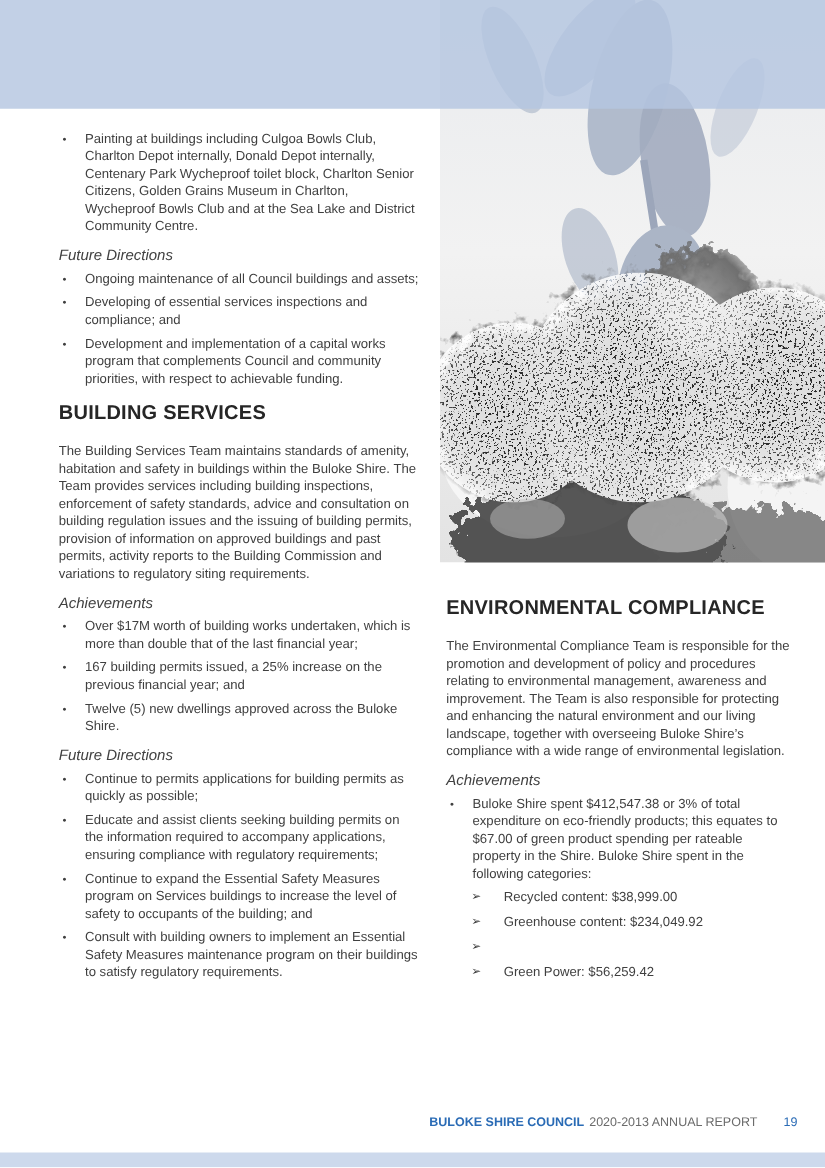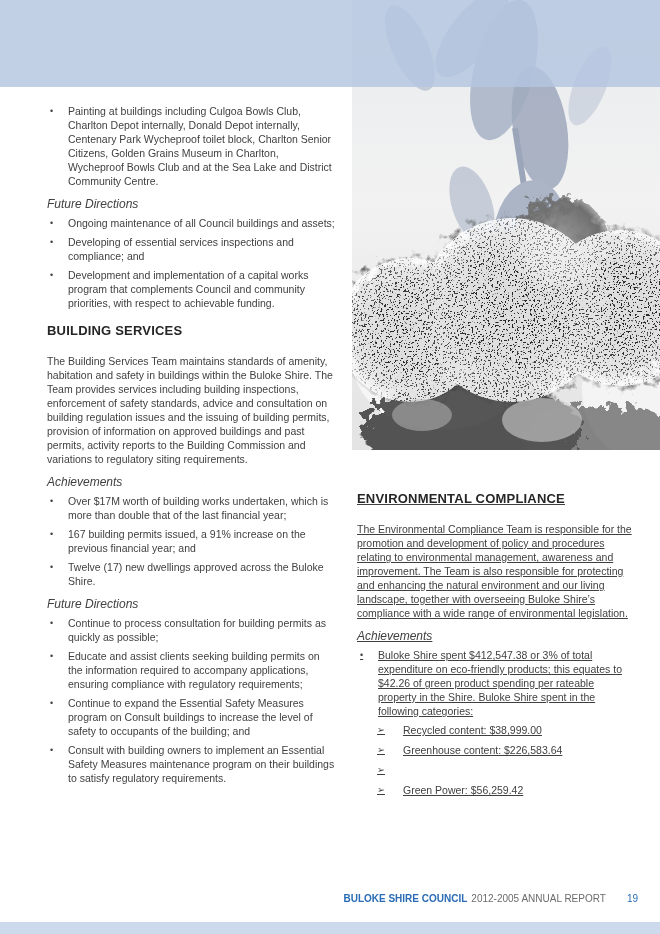--- a/index.html
+++ b/index.html
@@ -13,23 +13,23 @@
   .top-band {
     position:absolute; left:0; top:0; width:660px; height:87px;
     background:rgba(181,198,225,0.82);
   }
   .bottom-strip {
     position:absolute; left:0; bottom:0; width:660px; height:12px;
     background:#cdd9ec;
   }
   .col { position:absolute; font-size:10.5px; line-height:14px; }
   .col-left  { left:47px;  top:104px; width:288px; }
-  .col-right { left:357px; top:492px; width:278px;text-decoration:underline; }
-
-  .h-section { font-weight:bold; color:#262626; font-size:13px; letter-spacing:0.2px; margin:14px 0 8px 0; }
+  .col-right { left:357px; top:480px; width:278px; }
+
+  .h-section { font-weight:bold; color:#262626; font-size:16px; letter-spacing:0.2px; margin:14px 0 8px 0; }
   .h-section.first { margin-top:0; }
   .h-italic  { font-style:italic; color:#404040; font-size:12px; margin:9px 0 5px 0; }
   .para { margin:16px 0 8px 0; }
 
   .li { display:flex; margin:0 0 5px 0; }
   .li .marker { width:18px; flex:0 0 18px; text-align:left; padding-left:3px; font-size:9px; line-height:14px; color:#3f3f3f; }
   .li .li-text { flex:1; }
 
   .sub-list { margin-left:18px; }
   .sub-li { display:flex; margin:0 0 6px 0; }
@@ -141,75 +141,75 @@
     <div class="h-section">BUILDING SERVICES</div>
     <p class="para">The Building Services Team maintains standards of amenity, habitation and safety in buildings within the Buloke Shire. The Team provides services including building inspections, enforcement of safety standards, advice and consultation on building regulation issues and the issuing of building permits, provision of information on approved buildings and past permits, activity reports to the Building Commission and variations to regulatory siting requirements.</p>
 
     <div class="h-italic">Achievements</div>
     <div class="li">
       <span class="marker">•</span>
       <span class="li-text">Over $17M worth of building works undertaken, which is more than double that of the last financial year;</span>
     </div>
     <div class="li">
       <span class="marker">•</span>
-      <span class="li-text">167 building permits issued, a 91% increase on the previous financial year; and</span>
-    </div>
-    <div class="li">
-      <span class="marker">•</span>
-      <span class="li-text">Twelve (17) new dwellings approved across the Buloke Shire.</span>
+      <span class="li-text">167 building permits issued, a 25% increase on the previous financial year; and</span>
+    </div>
+    <div class="li">
+      <span class="marker">•</span>
+      <span class="li-text">Twelve (5) new dwellings approved across the Buloke Shire.</span>
     </div>
 
     <div class="h-italic">Future Directions</div>
     <div class="li">
       <span class="marker">•</span>
-      <span class="li-text">Continue to process consultation for building permits as quickly as possible;</span>
+      <span class="li-text">Continue to permits applications for building permits as quickly as possible;</span>
     </div>
     <div class="li">
       <span class="marker">•</span>
       <span class="li-text">Educate and assist clients seeking building permits on the information required to accompany applications, ensuring compliance with regulatory requirements;</span>
     </div>
     <div class="li">
       <span class="marker">•</span>
-      <span class="li-text">Continue to expand the Essential Safety Measures program on Consult buildings to increase the level of safety to occupants of the building; and</span>
+      <span class="li-text">Continue to expand the Essential Safety Measures program on Services buildings to increase the level of safety to occupants of the building; and</span>
     </div>
     <div class="li">
       <span class="marker">•</span>
       <span class="li-text">Consult with building owners to implement an Essential Safety Measures maintenance program on their buildings to satisfy regulatory requirements.</span>
     </div>
   </div>
 
   <div class="col col-right">
     <div class="h-section first">ENVIRONMENTAL COMPLIANCE</div>
     <p class="para">The Environmental Compliance Team is responsible for the promotion and development of policy and procedures relating to environmental management, awareness and improvement. The Team is also responsible for protecting and enhancing the natural environment and our living landscape, together with overseeing Buloke Shire’s compliance with a wide range of environmental legislation.</p>
 
     <div class="h-italic">Achievements</div>
     <div class="li">
       <span class="marker">•</span>
-      <span class="li-text">Buloke Shire spent $412,547.38 or 3% of total expenditure on eco-friendly products; this equates to $42.26 of green product spending per rateable property in the Shire. Buloke Shire spent in the following categories:</span>
+      <span class="li-text">Buloke Shire spent $412,547.38 or 3% of total expenditure on eco-friendly products; this equates to $67.00 of green product spending per rateable property in the Shire. Buloke Shire spent in the following categories:</span>
     </div>
     <div class="sub-list">
       <div class="sub-li">
         <span class="marker">➢</span>
         <span class="li-text">Recycled content: $38,999.00</span>
       </div>
       <div class="sub-li">
         <span class="marker">➢</span>
-        <span class="li-text">Greenhouse content: $226,583.64</span>
+        <span class="li-text">Greenhouse content: $234,049.92</span>
       </div>
       <div class="sub-li">
         <span class="marker">➢</span>
       </div>
       <div class="sub-li">
         <span class="marker">➢</span>
         <span class="li-text">Green Power: $56,259.42</span>
       </div>
     </div>
   </div>
 
   <div class="footer">
     <span class="brand">BULOKE SHIRE COUNCIL</span>
-    <span class="report">2012-2005 ANNUAL REPORT</span>
+    <span class="report">2020-2013 ANNUAL REPORT</span>
     <span class="pageno">19</span>
   </div>
 
   <div class="bottom-strip"></div>
 
 </div>
 
 </body></html>

